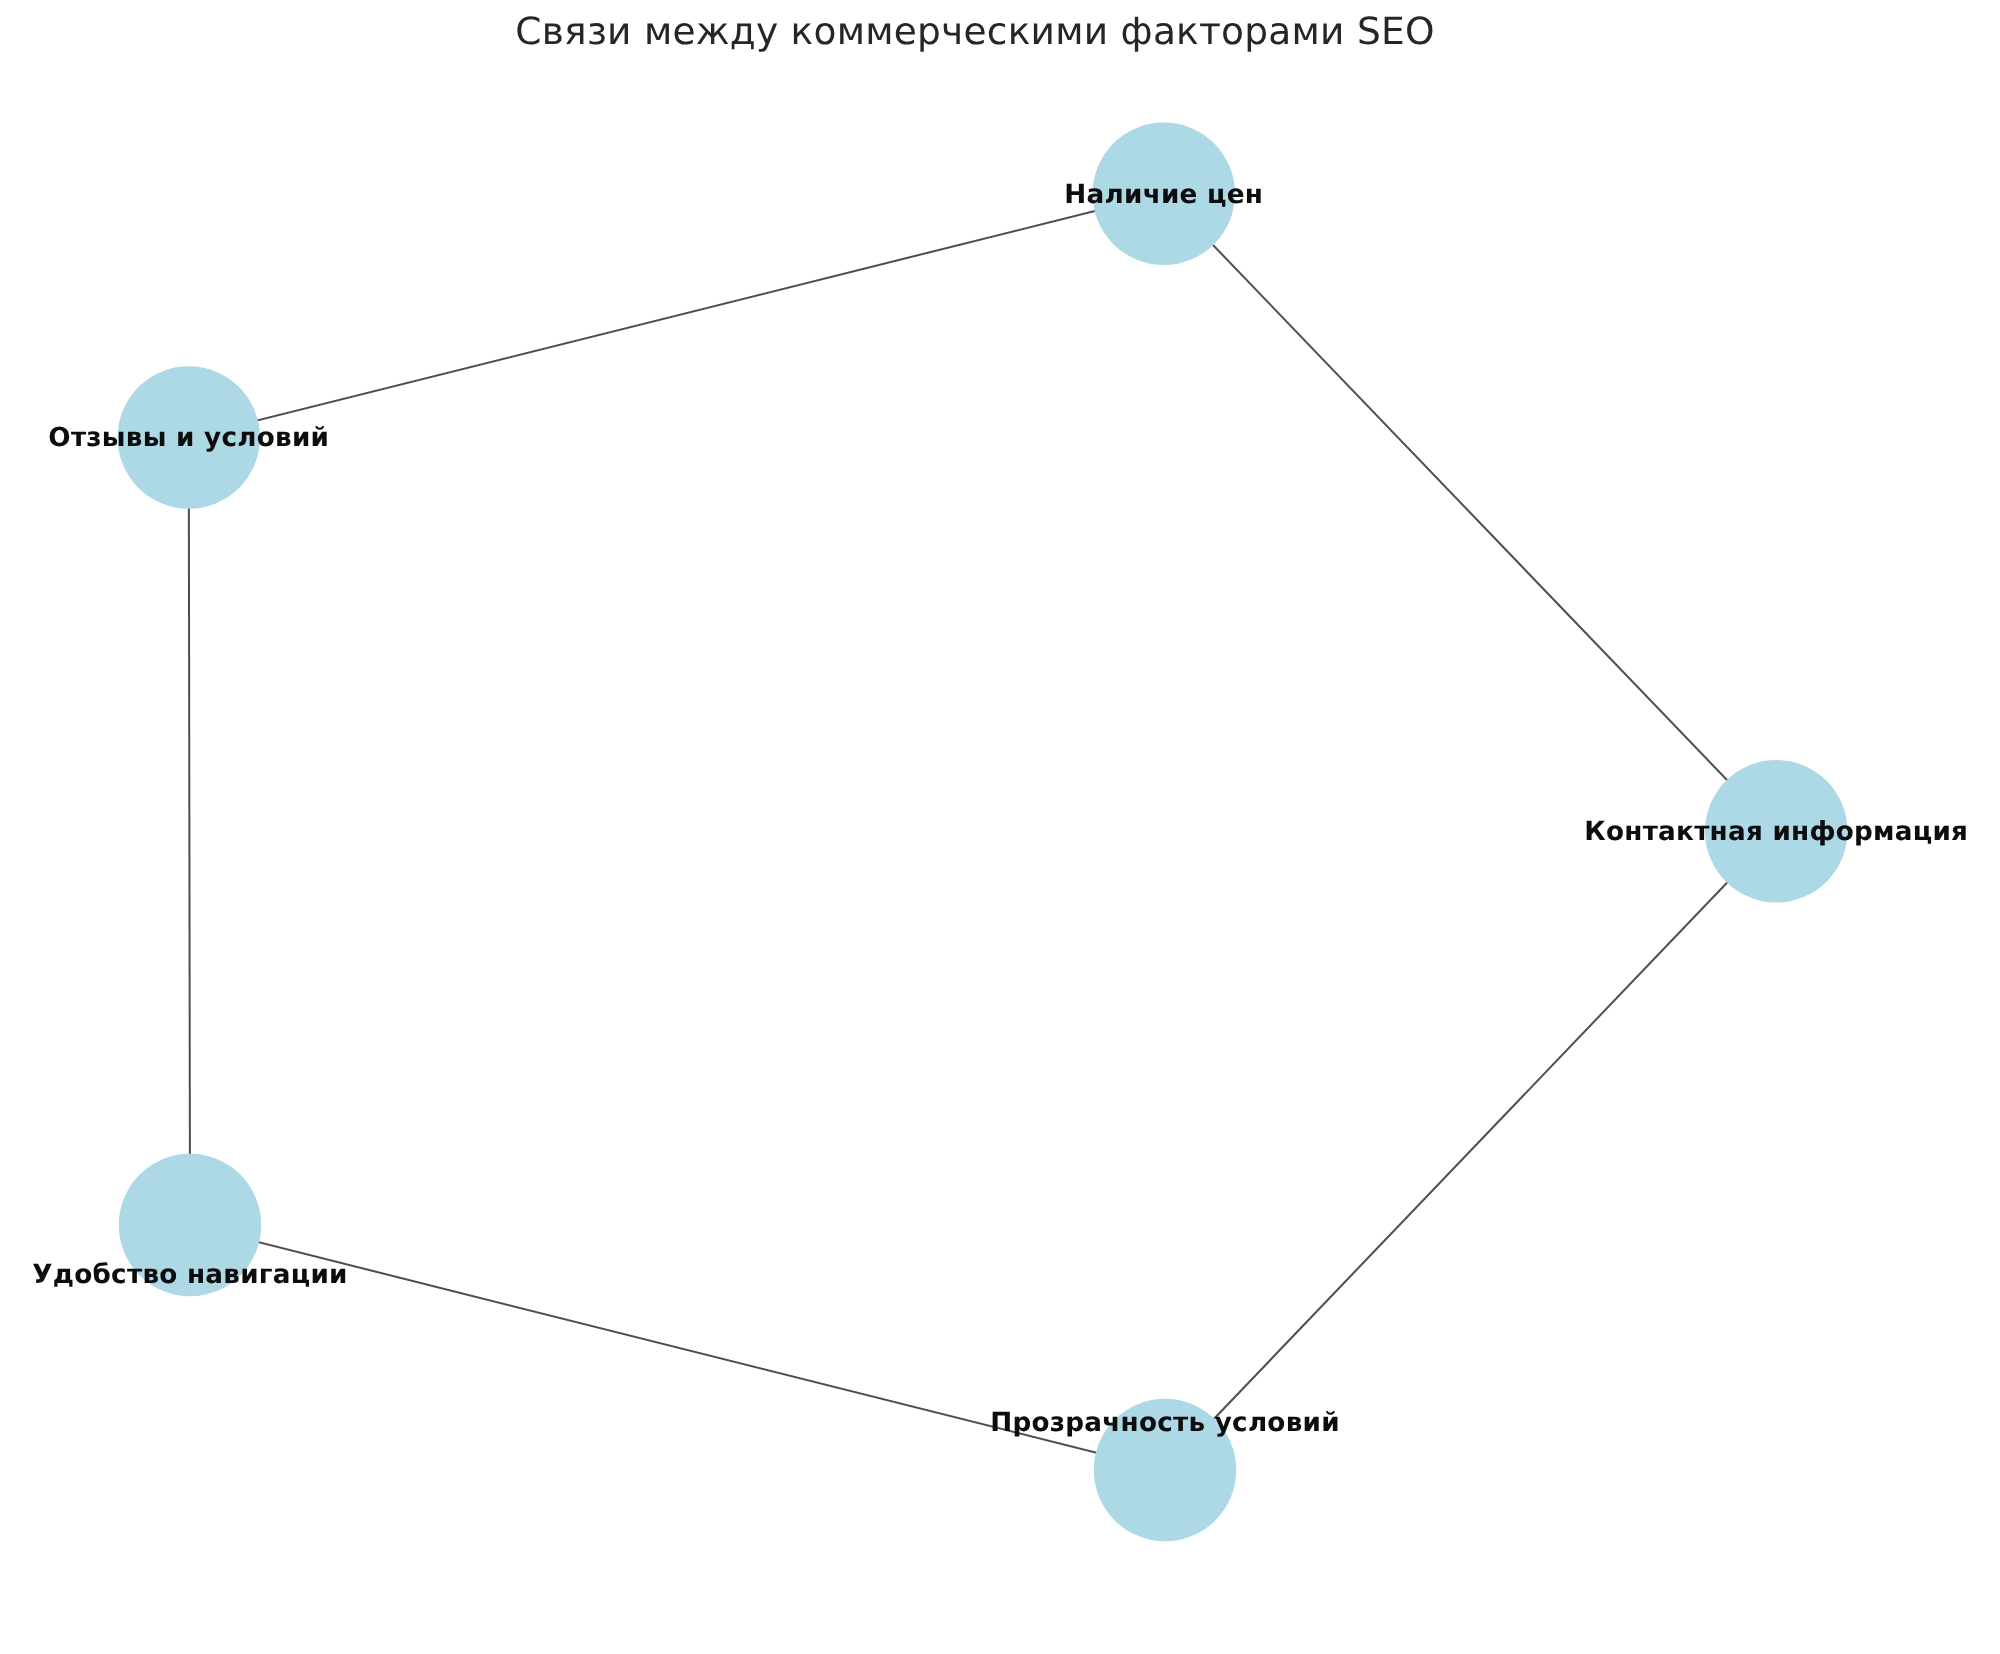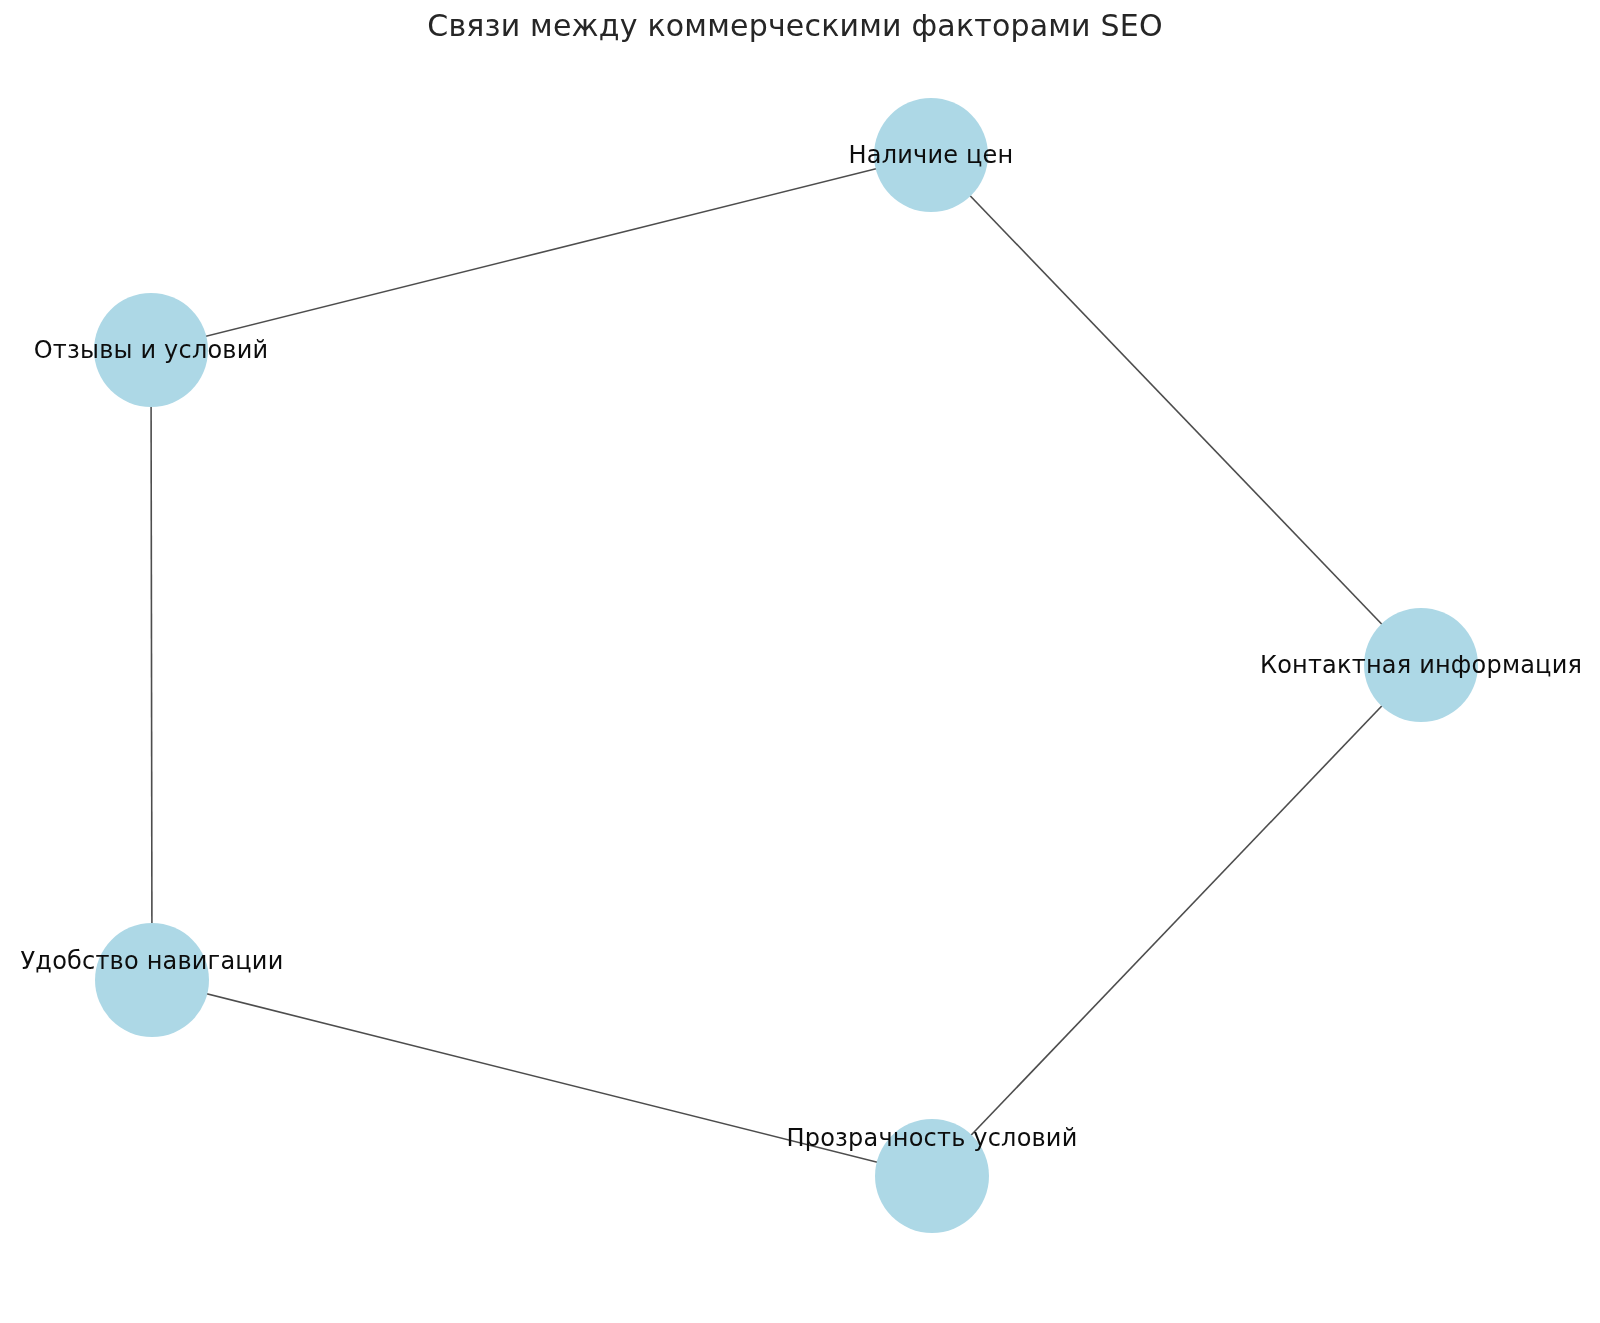--- a/index.html
+++ b/index.html
@@ -22,43 +22,42 @@
     left: 0;
     top: 8px;
     width: 1560px;
     text-align: center;
     font-family: "DejaVu Sans", sans-serif;
     font-size: 30px;
     font-weight: 400;
     color: #262626;
     letter-spacing: 0.2px;
     white-space: nowrap;
-    margin-left: 15px;
   }
   #graph-svg {
     position: absolute;
     left: 0;
     top: 0;
     width: 1600px;
     height: 1323px;
   }
   .edge-line {
     stroke: #4d4d4d;
     stroke-width: 1.6;
     fill: none;
   }
   .node-circle {
     fill: #ADD8E6;
     stroke: none;
   }
   .node-label {
     position: absolute;
     font-family: "DejaVu Sans", sans-serif;
-    font-size: 24px;
-    font-weight: normal;
+    font-size: 21px;
+    font-weight: bold;
     color: #0d0d0d;
     white-space: nowrap;
     transform: translate(-50%, -50%);
     pointer-events: none;
     letter-spacing: 0.2px;
   }
 </style>
 </head>
 <body>
 
@@ -80,17 +79,17 @@
         <circle cx="1421" cy="665" r="57" class="node-circle" fill="#ADD8E6"></circle>
         <circle cx="152" cy="980" r="57" class="node-circle" fill="#ADD8E6"></circle>
         <circle cx="932" cy="1176" r="57" class="node-circle" fill="#ADD8E6"></circle>
       </g>
   </svg>
 
   <div id="labels-layer">
       <div class="node-label" style="left: 931px; top: 155px;">Наличие цен</div>
       <div class="node-label" style="left: 151px; top: 350px;">Отзывы и условий</div>
       <div class="node-label" style="left: 1421px; top: 665px; text-align: right;">Контактная информация</div>
-      <div class="node-label" style="left: 152px; top: 961px; text-align: center;">Удобство навигации</div>
+      <div class="node-label" style="left: 152px; top: 1019px; text-align: center;">Удобство навигации</div>
       <div class="node-label" style="left: 932px; top: 1138px;">Прозрачность условий</div>
     </div>
 
 </div>
 
 </body></html>

